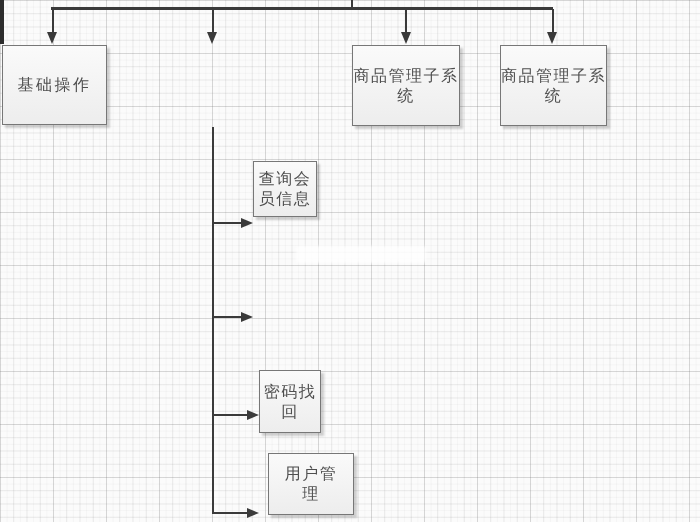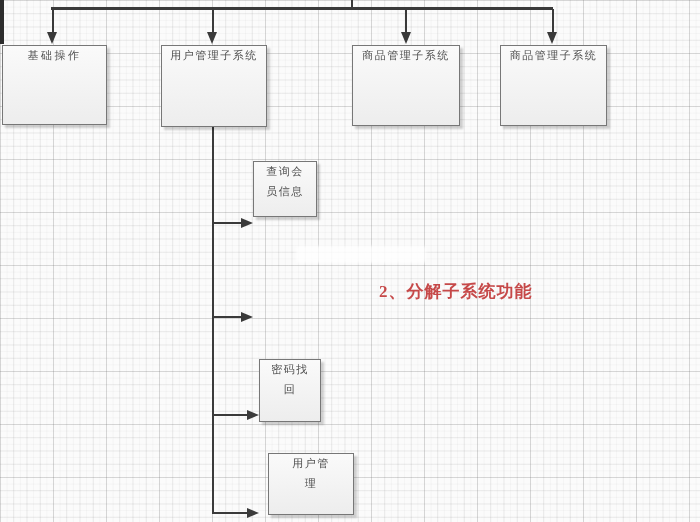--- a/index.html
+++ b/index.html
@@ -21,31 +21,31 @@
     border-left:5.5px solid transparent;border-right:5.5px solid transparent;
     border-top:12px solid #3a3a3a;}
   .arrow-right{position:absolute;width:0;height:0;
     border-top:5.5px solid transparent;border-bottom:5.5px solid transparent;
     border-left:12px solid #3a3a3a;}
   .node{
     position:absolute;box-sizing:border-box;
     background:linear-gradient(180deg,#fafafa 0%,#ededed 100%);
     border:1.5px solid #777;
     box-shadow:2.5px 2.5px 2px rgba(0,0,0,0.18);
-    display:flex;flex-direction:column;align-items:center;
-    color:#4f4f4f;font-size:11px;letter-spacing:1.5px;text-align:center;
+    display:flex;flex-direction:column;align-items:center;justify-content:center;
+    color:#4f4f4f;font-size:16px;letter-spacing:1.5px;text-align:center;
   }
   .node .ln{display:block;line-height:20px;}
   #node-basic{left:2px;top:45px;width:105px;height:80px;letter-spacing:2.5px;}
   #node-user{left:161px;top:45px;width:106px;height:82px;}
   #node-prod1{left:352px;top:45px;width:108px;height:81px;}
   #node-prod2{left:500px;top:45px;width:107px;height:81px;}
   #node-query{left:253px;top:161px;width:64px;height:56px;}
   #node-personal{left:253px;top:256px;width:64px;height:62px;}
-  #node-pwd{left:259px;top:359px;width:62px;height:63px;}
+  #node-pwd{left:259px;top:370px;width:62px;height:63px;}
   #node-usermgmt{left:268px;top:453px;width:86px;height:62px;}
   #stub{position:absolute;left:0;top:0;width:4px;height:44px;background:#2d2d2d;}
   #annotation{
     position:absolute;left:379px;top:280px;width:180px;
     color:#c64949;font-size:17px;letter-spacing:1px;white-space:nowrap;
     font-family:"Liberation Serif","DejaVu Serif",serif;font-weight:600;
   }
   #watermark{
     position:absolute;left:296px;top:246px;width:130px;height:17px;
     background:rgba(255,255,255,0.75);filter:blur(1.5px);border-radius:3px;
@@ -83,23 +83,20 @@
 
   <div class="line" style="left:212px;top:413.7px;width:36px;height:2.5px;"></div>
   <div class="arrow-right" style="left:247px;top:409.5px;"></div>
 
   <div class="line" style="left:212px;top:511.7px;width:36px;height:2.5px;"></div>
   <div class="arrow-right" style="left:247px;top:507.5px;"></div>
 
   <div class="node" id="node-basic">
     <span class="ln">基础操作</span>
   </div>
-  <div class="node" id="node-user">
-    <span class="ln">用户管理子系统</span>
-  </div>
   <div class="node" id="node-prod1">
     <span class="ln">商品管理子系统</span>
   </div>
   <div class="node" id="node-prod2">
     <span class="ln">商品管理子系统</span>
   </div>
 
   <div class="node" id="node-query">
     <span class="ln">查询会</span>
     <span class="ln">员信息</span>
@@ -108,15 +105,14 @@
     <span class="ln">密码找</span>
     <span class="ln">回</span>
   </div>
   <div class="node" id="node-usermgmt">
     <span class="ln">用户管</span>
     <span class="ln">理</span>
   </div>
 
   <div id="watermark"></div>
 
-  <div id="annotation">2、分解子系统功能</div>
 
 </div>
 
 </body></html>

